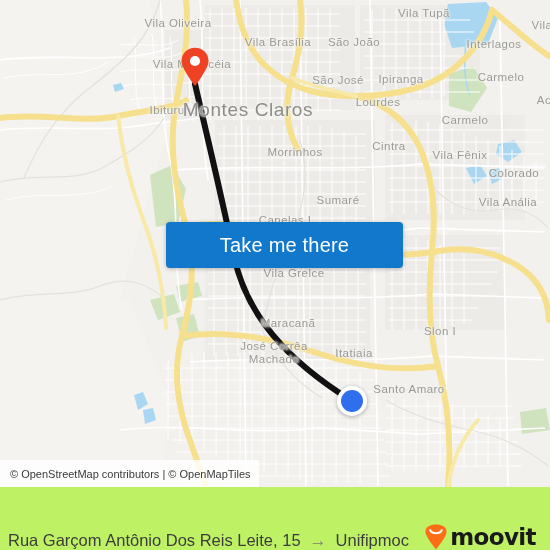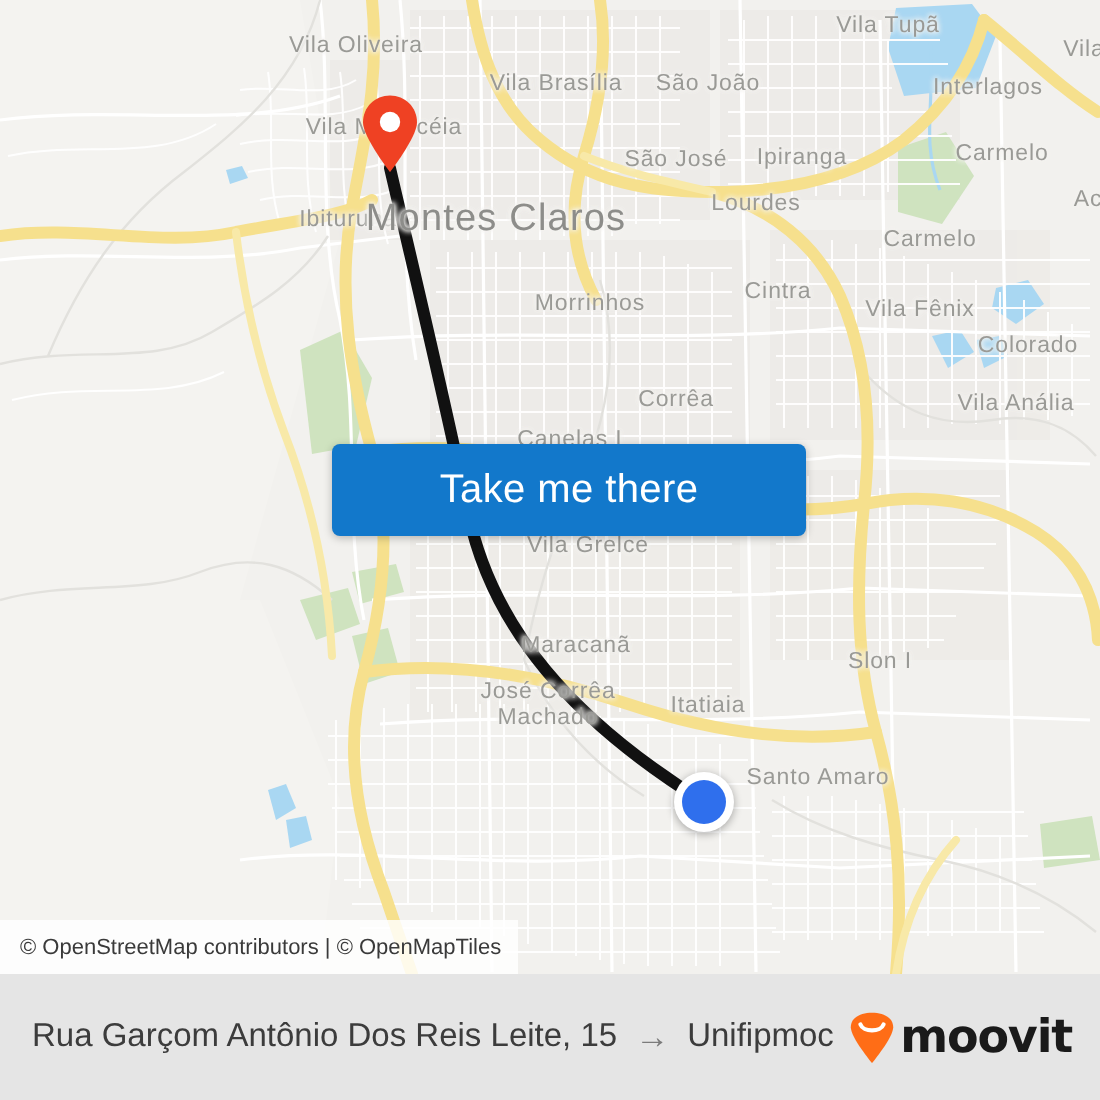--- a/index.html
+++ b/index.html
@@ -95,24 +95,24 @@
     color: #3a3a3a;
     font-size: 11px;
     white-space: nowrap;
   }
 
   
   #footer {
     position: absolute;
     left: 0; top: 487px;
     width: 550px; height: 63px;
-    background: #e5e5e5;
+    background: #bef264;
     display: flex;
-    align-items: center;
-    padding: 0 14px 0 16px;
+    align-items: flex-end;
+    padding: 0 14px 0 8px;
   }
   #route-summary {
     display: flex;
     align-items: center;
     gap: 9px;
     flex: 1 1 auto;
     min-width: 0;
   }
   #origin-name, #dest-name {
     font-size: 16.5px;
@@ -305,37 +305,37 @@
         <path class="hw2" d="M292,78 C312,86 330,90 356,96"></path>
         <path class="hw2" d="M448,487 C452,460 462,438 478,420"></path>
       </g>
 
       <path d="M195,84 C208,140 222,198 234,256 C246,314 286,360 352,401" fill="none" stroke="#111111" stroke-width="6" stroke-linecap="round"></path>
     </svg>
 
     <div id="map-labels">
         <div class="map-label" style="left: 178px; top: 23px;">Vila Oliveira</div>
         <div class="map-label" style="left: 278px; top: 42px;">Vila Brasília</div>
-        <div class="map-label" style="left: 424px; top: 13px; margin-left: 20px;">Vila Tupã</div>
+        <div class="map-label" style="left: 424px; top: 13px;">Vila Tupã</div>
         <div class="map-label" style="left: 354px; top: 42px;">São João</div>
         <div class="map-label" style="left: 494px; top: 44px;">Interlagos</div>
         <div class="map-label" style="left: 542px; top: 25px;">Vila</div>
         <div class="map-label" style="left: 192px; top: 64px;">Vila Mauricéia</div>
         <div class="map-label" style="left: 338px; top: 80px;">São José</div>
         <div class="map-label" style="left: 401px; top: 79px;">Ipiranga</div>
         <div class="map-label" style="left: 501px; top: 77px;">Carmelo</div>
         <div class="map-label" style="left: 174px; top: 110px;">Ibituruna</div>
         <div class="map-label" style="left: 378px; top: 102px;">Lourdes</div>
         <div class="map-label" style="left: 465px; top: 120px;">Carmelo</div>
         <div class="map-label" style="left: 544px; top: 100px;">Ac</div>
         <div class="map-label" style="left: 295px; top: 152px;">Morrinhos</div>
         <div class="map-label" style="left: 389px; top: 146px;">Cintra</div>
         <div class="map-label" style="left: 460px; top: 155px;">Vila Fênix</div>
         <div class="map-label" style="left: 505px; top: 173px; margin-left: 9px;">Colorado</div>
-        <div class="map-label" style="left: 338px; top: 200px;">Corrêa</div>
+        <div class="map-label" style="left: 338px; top: 200px;">Sumaré</div>
         <div class="map-label" style="left: 508px; top: 202px;">Vila Anália</div>
         <div class="map-label" style="left: 285px; top: 220px;">Canelas I</div>
         <div class="map-label" style="left: 294px; top: 273px;">Vila Grelce</div>
         <div class="map-label" style="left: 288px; top: 323px;">Maracanã</div>
         <div class="map-label" style="left: 440px; top: 315px; margin-top: 16px;">Slon I</div>
         <div class="map-label" style="left: 354px; top: 353px;">Itatiaia</div>
         <div class="map-label" style="left: 409px; top: 389px;">Santo Amaro</div>
         <div class="map-label two-line" style="left: 274px; top: 353px;">
           <div>José Corrêa</div>
           <div>Machado</div>

